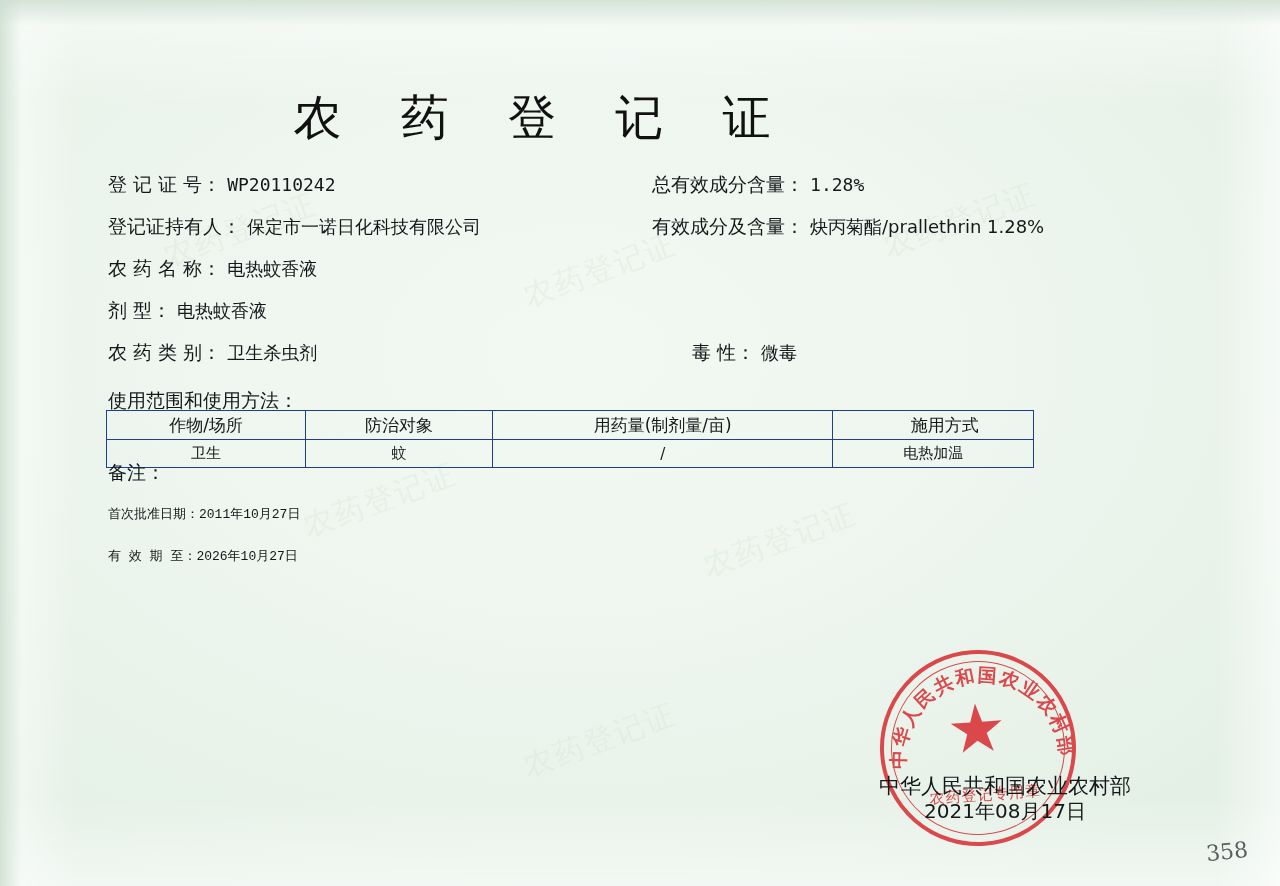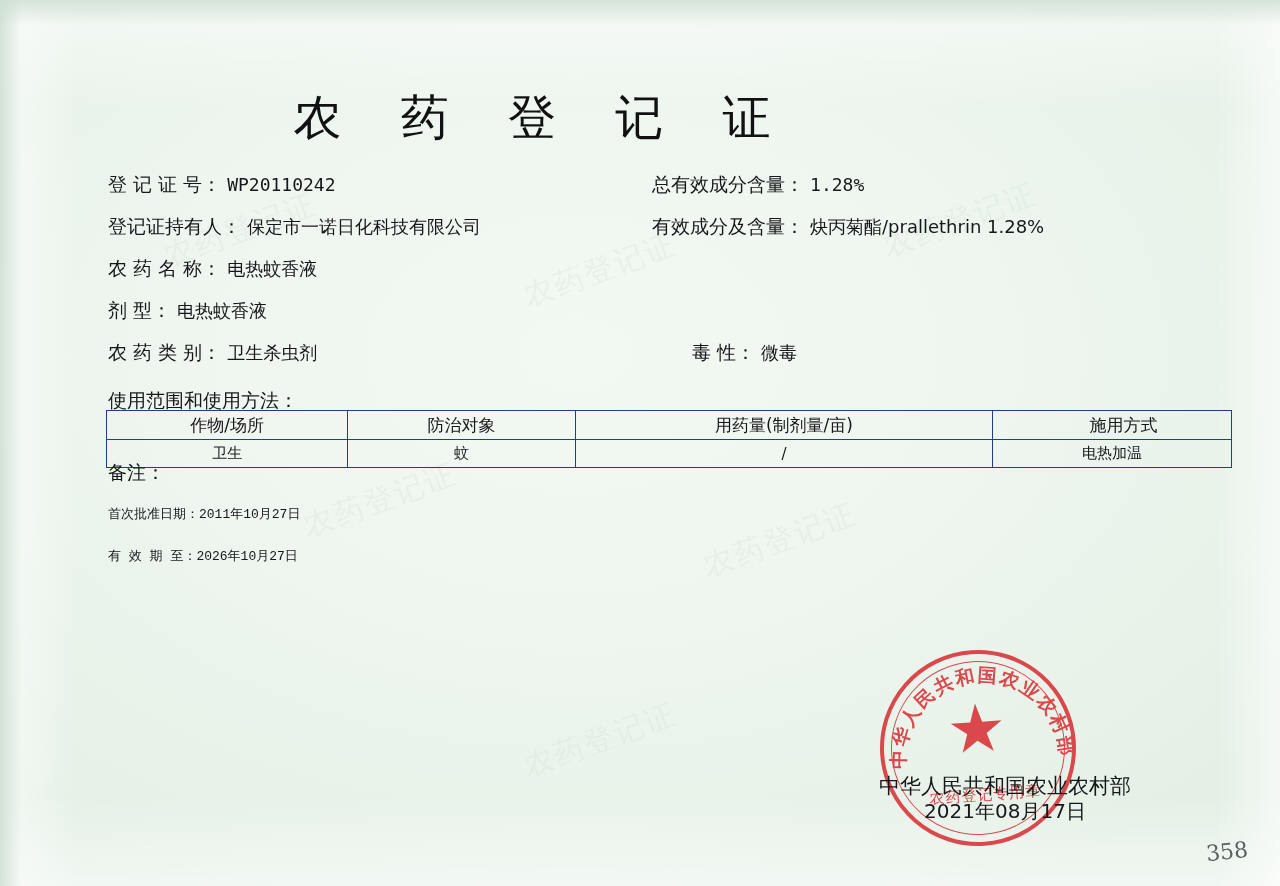--- a/index.html
+++ b/index.html
@@ -88,21 +88,21 @@
     left: 108px;
     top: 388px;
     font-family: "DejaVu Sans", sans-serif;
     font-size: 19px;
     color: #15181a;
   }
   table.usage {
     position: absolute;
     left: 106px;
     top: 410px;
-    width: 1126px;
+    width: 928px;
     border-collapse: collapse;
     background: transparent;
   }
   table.usage th, table.usage td {
     border: 1px solid #1c3f8f;
     text-align: center;
     font-family: "DejaVu Sans", sans-serif;
     color: #15181a;
     font-weight: normal;
   }

